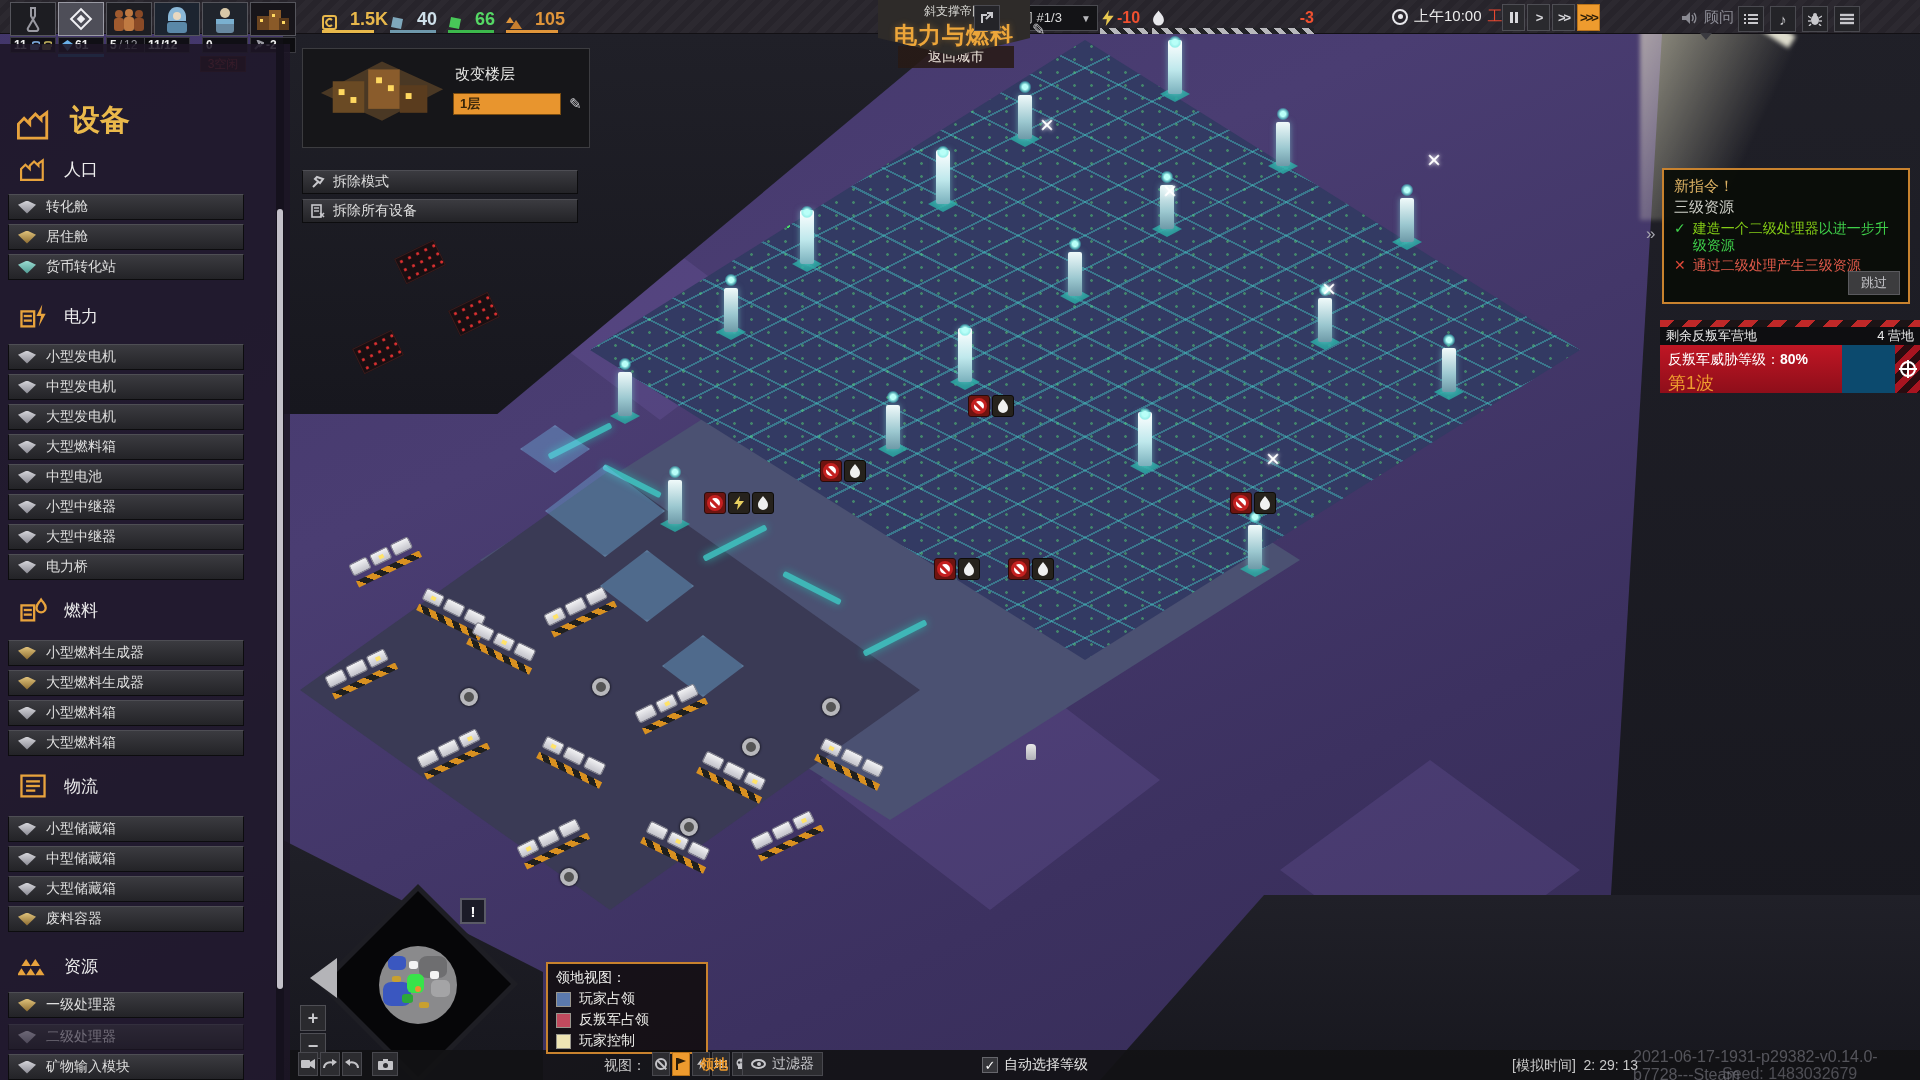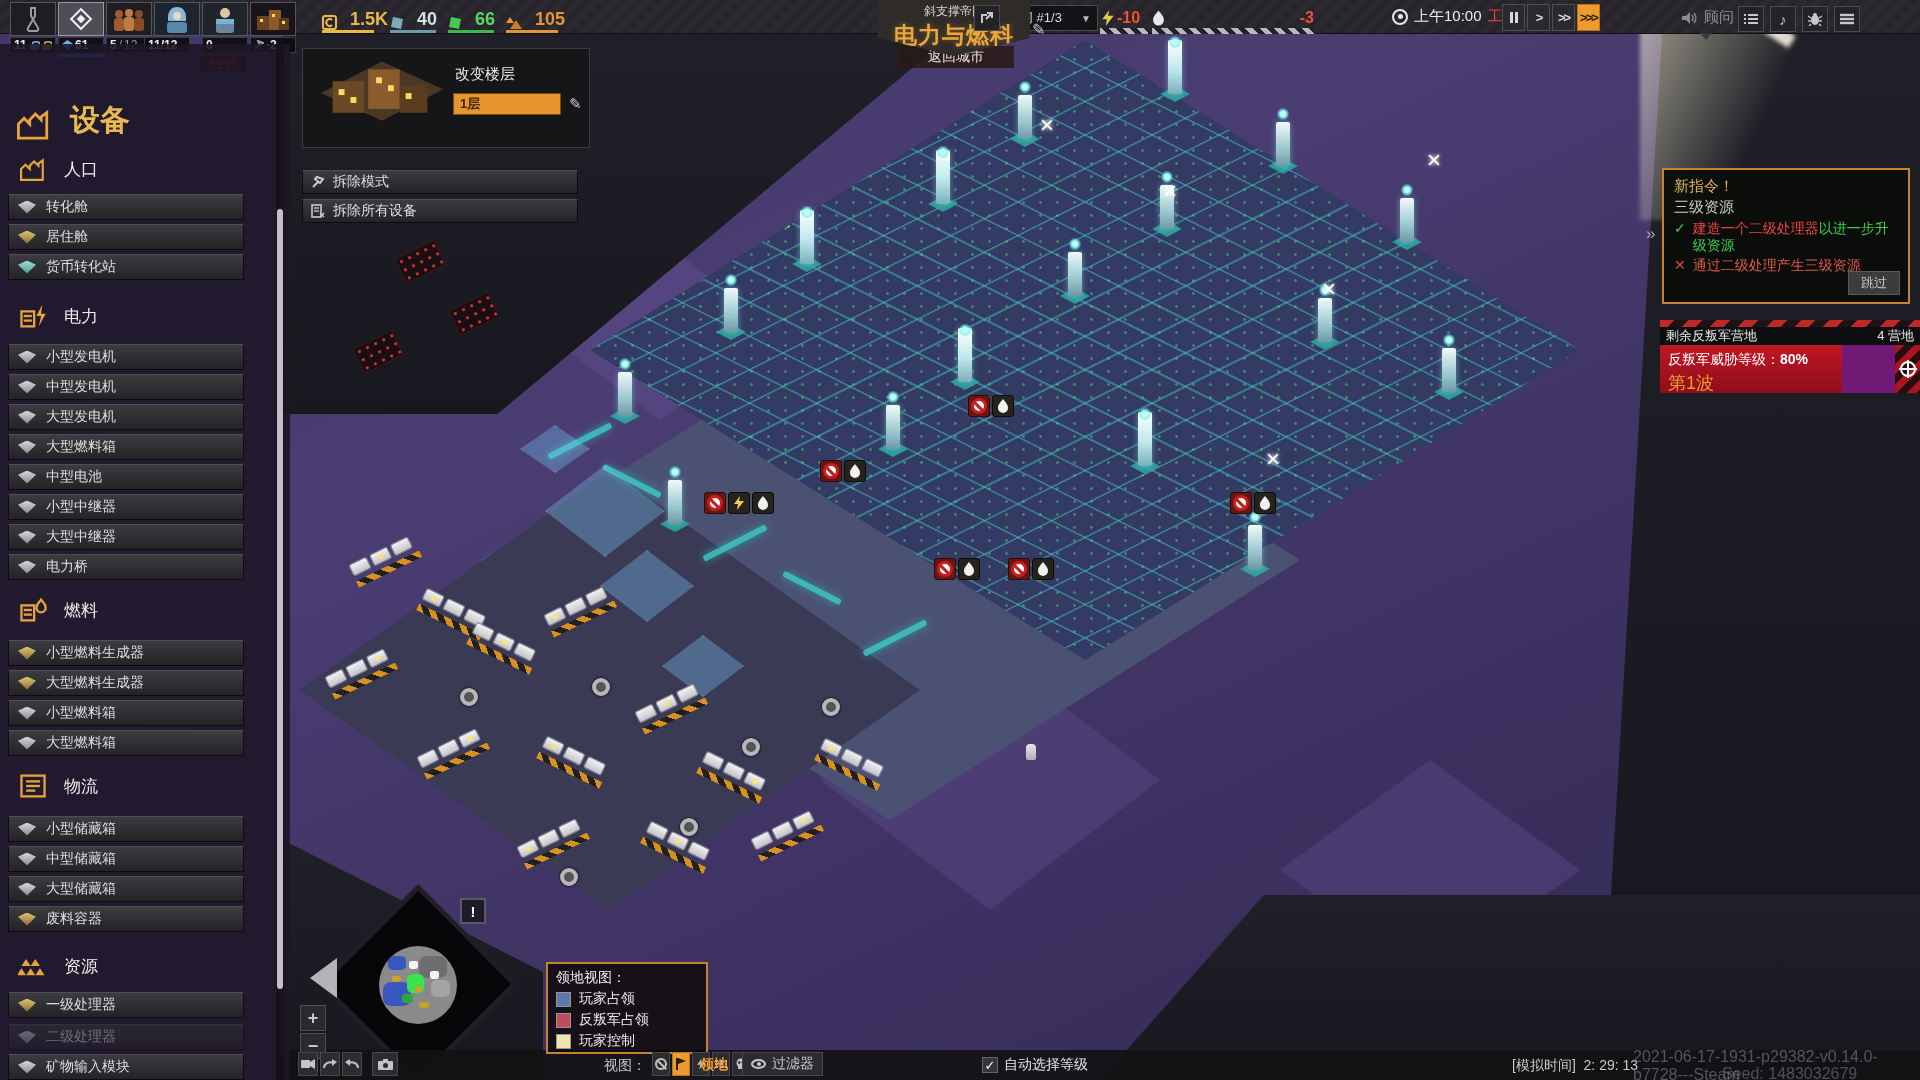--- a/index.html
+++ b/index.html
@@ -137,31 +137,31 @@
     background:linear-gradient(#3b3b40,#232327); border:1px solid #0c0c0e; border-top-color:#4e4e54;
     display:flex; align-items:center; gap:8px; padding-left:8px; color:#dedede; font-size:14px; z-index:4; }
 
   
   #directive { position:absolute; left:1662px; top:168px; width:248px; height:136px;
     background:rgba(10,13,7,.94); border:2px solid #c8822e; padding:7px 10px; z-index:4; }
   #directive .dh { color:#ddb264; font-size:15px; }
   #directive .ds { color:#cfd0c8; font-size:15px; margin-top:2px; }
   .task { display:flex; gap:7px; font-size:14px; line-height:17px; margin-top:3px; }
   .tick { color:#3fd04a; font-weight:bold; } .cross { color:#e04838; font-weight:bold; }
-  .tw { color:#ef4444; } .tg { color:#3fd04a; } .tr { color:#e05a4a; }
+  .tw { color:#84cc16; } .tg { color:#3fd04a; } .tr { color:#e05a4a; }
   #skipbtn { position:absolute; right:8px; bottom:7px; background:#3c3c3e; border:1px solid #5a5a5e;
     color:#c6c6ca; font-size:13px; padding:2px 12px; }
   #dir-expand { position:absolute; left:1646px; top:224px; color:#a8a8b0; font-size:17px; z-index:4; }
 
   
   #rebels { position:absolute; left:1660px; top:320px; width:260px; z-index:4; }
   #rebels .stripe { height:7px; background:repeating-linear-gradient(135deg,#c02828 0 10px,#1c1416 10px 20px); }
   #rebels .rhead { height:18px; background:rgba(12,12,14,.85); display:flex; align-items:center;
     justify-content:space-between; padding:0 6px; color:#e8e8e8; font-size:13px; }
-  #threat { position:relative; height:48px; background:#701a75; display:flex; }
+  #threat { position:relative; height:48px; background:#0c4a6e; display:flex; }
   #threat .fill { position:absolute; left:0; top:0; width:182px; height:48px; background:linear-gradient(#c01624,#8e0e1a); }
   #threat .txt { position:absolute; left:8px; top:6px; color:#fff; font-size:14px; }
   #threat .wave { position:absolute; left:8px; top:26px; color:#ee9b2e; font-size:18px; }
   #crosshair { position:absolute; right:0; top:0; width:25px; height:48px;
     background:repeating-linear-gradient(135deg,#a81420 0 7px,#2a0c10 7px 14px);
     display:flex; align-items:center; justify-content:center; }
   .ch { width:16px; height:16px; border:2px solid #fff; border-radius:50%; position:relative; }
   .ch::before,.ch::after { content:""; position:absolute; background:#fff; }
   .ch::before { left:5px; top:-3px; width:2px; height:18px; }
   .ch::after { left:-3px; top:5px; width:18px; height:2px; }

